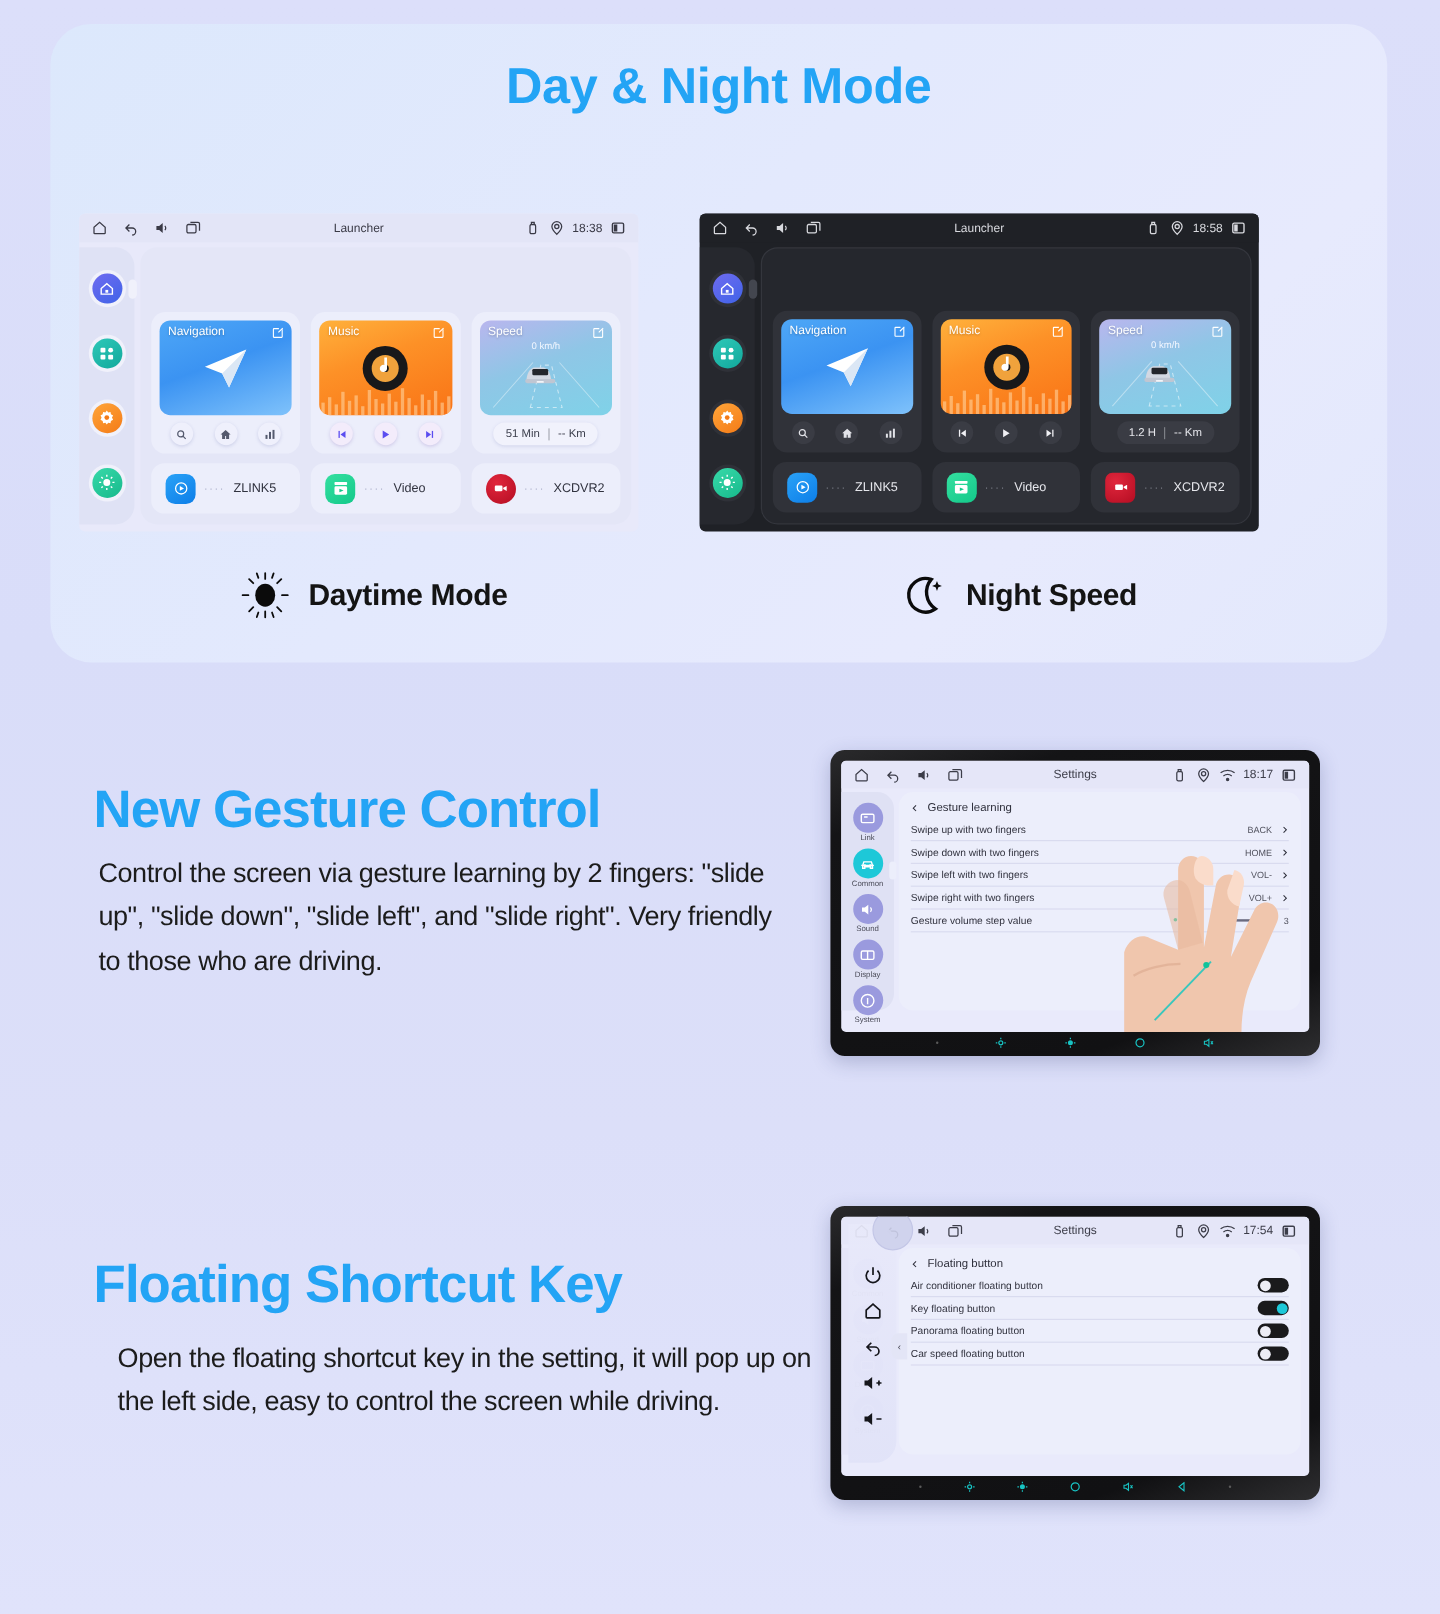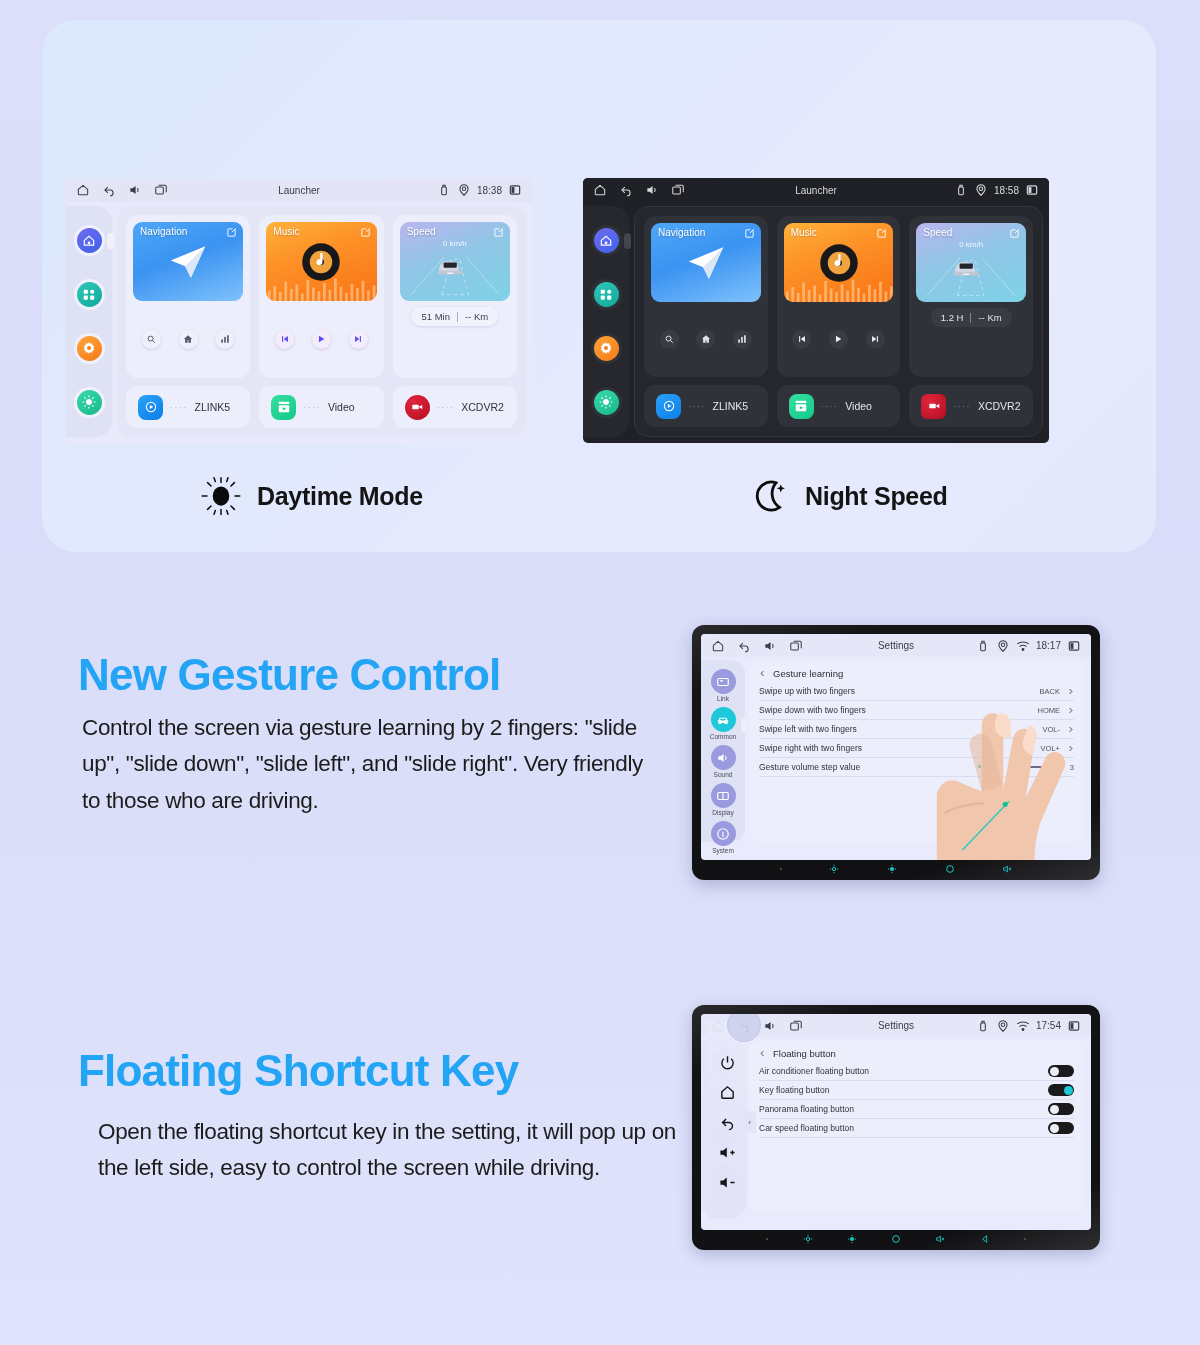--- a/index.html
+++ b/index.html
@@ -79,21 +79,21 @@
   .day .rail-btn.active::after { background: #f0f1fb; }
   .night .rail-btn.active::after { background: #43464f; }
 
   .panel {
     flex: 1; margin-left: 5px; border-radius: 14px; padding: 9px;
     display: flex; flex-direction: column; gap: 8px;
   }
   .day .panel { background: #e4e6f7; }
   .night .panel { background: #25272d; border: 1px solid #34363d; }
 
-  .widgets { display: flex; gap: 9px; flex: 1; }
+  .widgets { display: flex; gap: 9px; flex: 1; align-items: flex-end; }
   .widget { flex: 1; border-radius: 12px; padding: 7px; display: flex; flex-direction: column; }
   .day .widget { background: #eceefb; }
   .night .widget { background: #303239; }
   .w-art {
     border-radius: 9px; height: 79px; position: relative; overflow: hidden;
     display: flex; align-items: center; justify-content: center;
   }
   .w-label {
     position: absolute; left: 7px; top: 4px; font-size: 10px;
     color: #fff; z-index: 3; text-shadow: 0 1px 2px rgba(0,0,0,.25);
@@ -243,20 +243,21 @@
     position: absolute; right: -9px; top: 46%; width: 13px; height: 22px;
     background: #e3e5f6; border-radius: 6px 0 0 6px;
     display: flex; align-items: center; justify-content: center;
     font-size: 8px; color: #4b4c59;
   }
 </style>
 </head>
 <body>
 
 <div class="hero">
+  <div class="hero-title">Day &amp; Night Mode</div>
 </div>
 
 <div class="screen day" id="screen-day">
   <div class="statusbar">
     <svg class="sb-ico" viewBox="0 0 24 24" fill="none" stroke="currentColor" stroke-width="1.8">
         <path d="M4 11 12 4l8 7v8a1 1 0 0 1-1 1H5a1 1 0 0 1-1-1z"></path>
       </svg>
     <svg class="sb-ico" viewBox="0 0 24 24" fill="none" stroke="currentColor" stroke-width="1.8">
         <path d="M10 7 5 12l5 5M5 12h9a5 5 0 0 1 0 10"></path>
       </svg>

